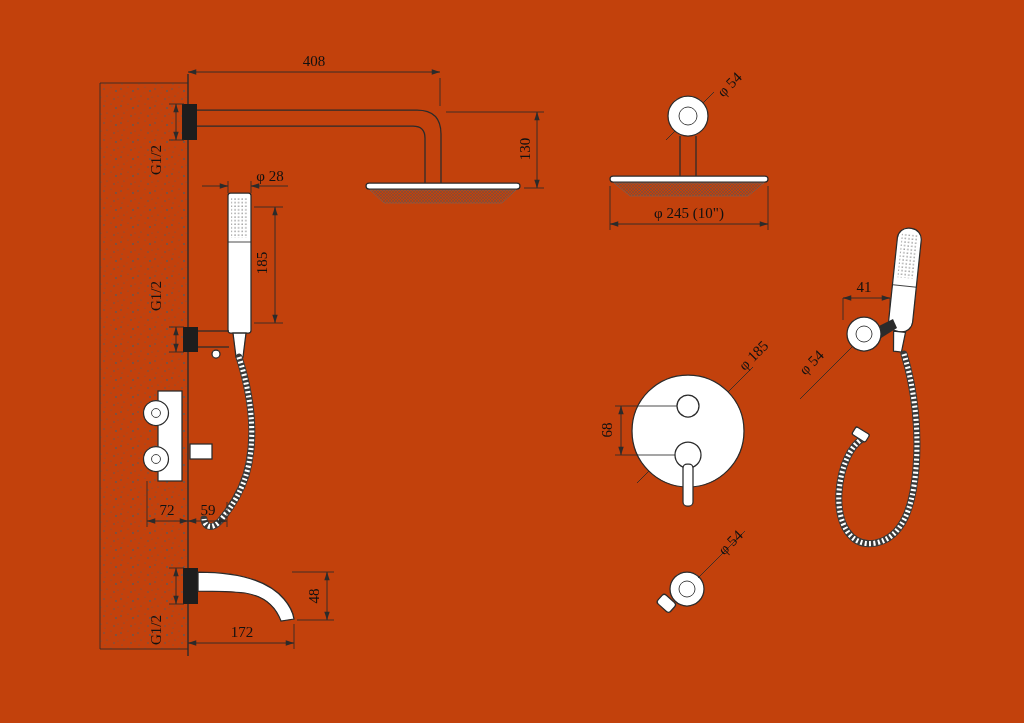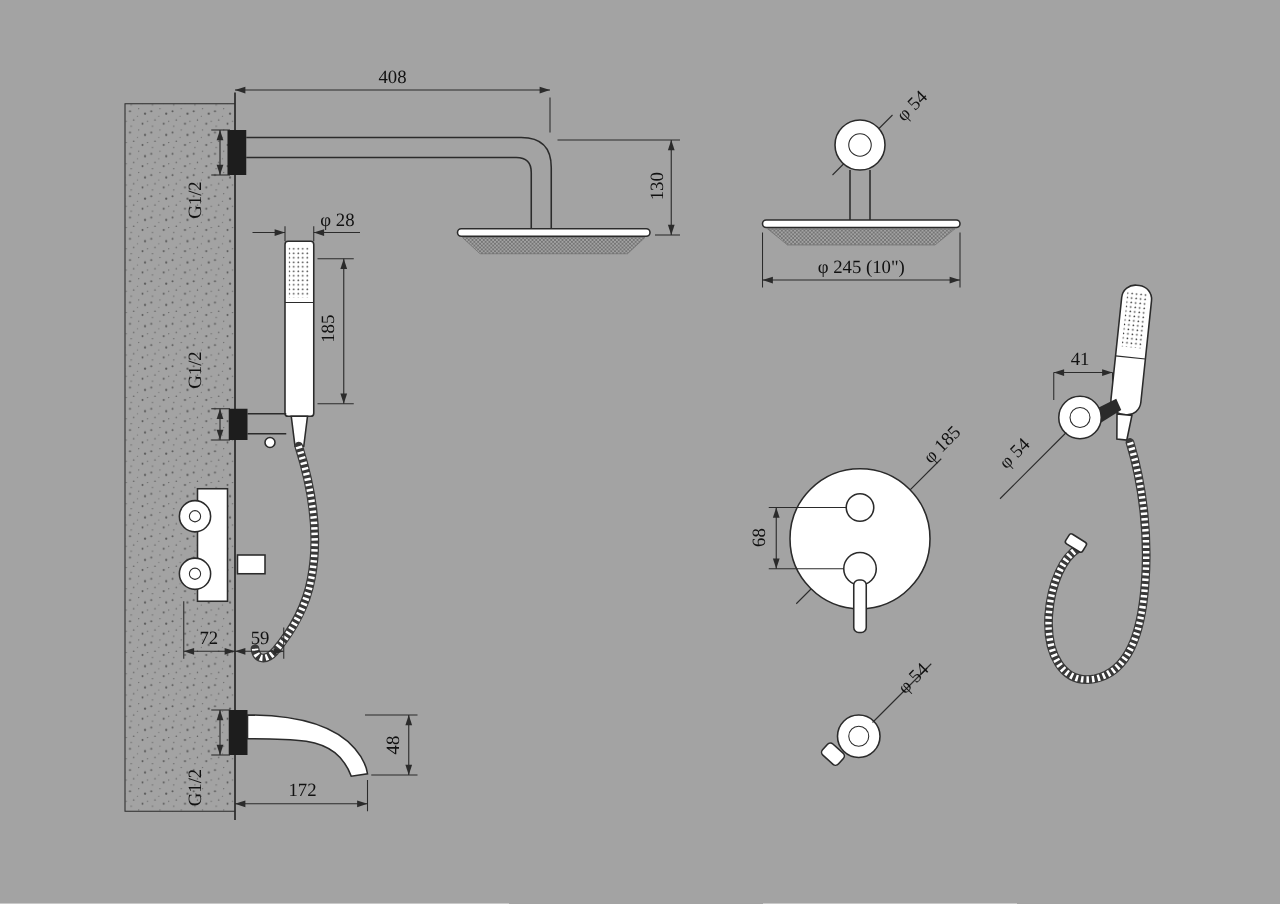--- a/index.html
+++ b/index.html
@@ -1,16 +1,16 @@
 <!DOCTYPE html>
 <html><head>
 <meta charset="utf-8">
 <style>
   html,body{margin:0;padding:0;background:#ffffff;}
-  .canvas{position:relative;width:1024px;height:723px;background:#a3a3a3;overflow:hidden;}
+  .canvas{position:relative;width:1024px;height:723px;background:#c2410c;overflow:hidden;}
   svg{display:block;}
   text{font-family:"Liberation Serif","DejaVu Serif",serif;font-size:15px;fill:#111111;}
   .ln{stroke:#2b2b2b;stroke-width:1.25;fill:none;}
   .lnf{stroke:#2b2b2b;stroke-width:1.25;fill:#ffffff;}
   .thin{stroke:#2b2b2b;stroke-width:0.85;fill:none;}
   .dim{stroke:#2b2b2b;stroke-width:0.9;fill:none;}
   .dark{fill:#1d1d1d;stroke:none;}
   .hatchface{fill:url(#xhatch);stroke:#6a6a6a;stroke-width:0.5;}
   .hose-base{stroke:#3a3a3a;stroke-width:7;fill:none;stroke-linecap:round;}
   .hose-rib{stroke:#ffffff;stroke-width:5.1;fill:none;stroke-dasharray:2 2.4;}

